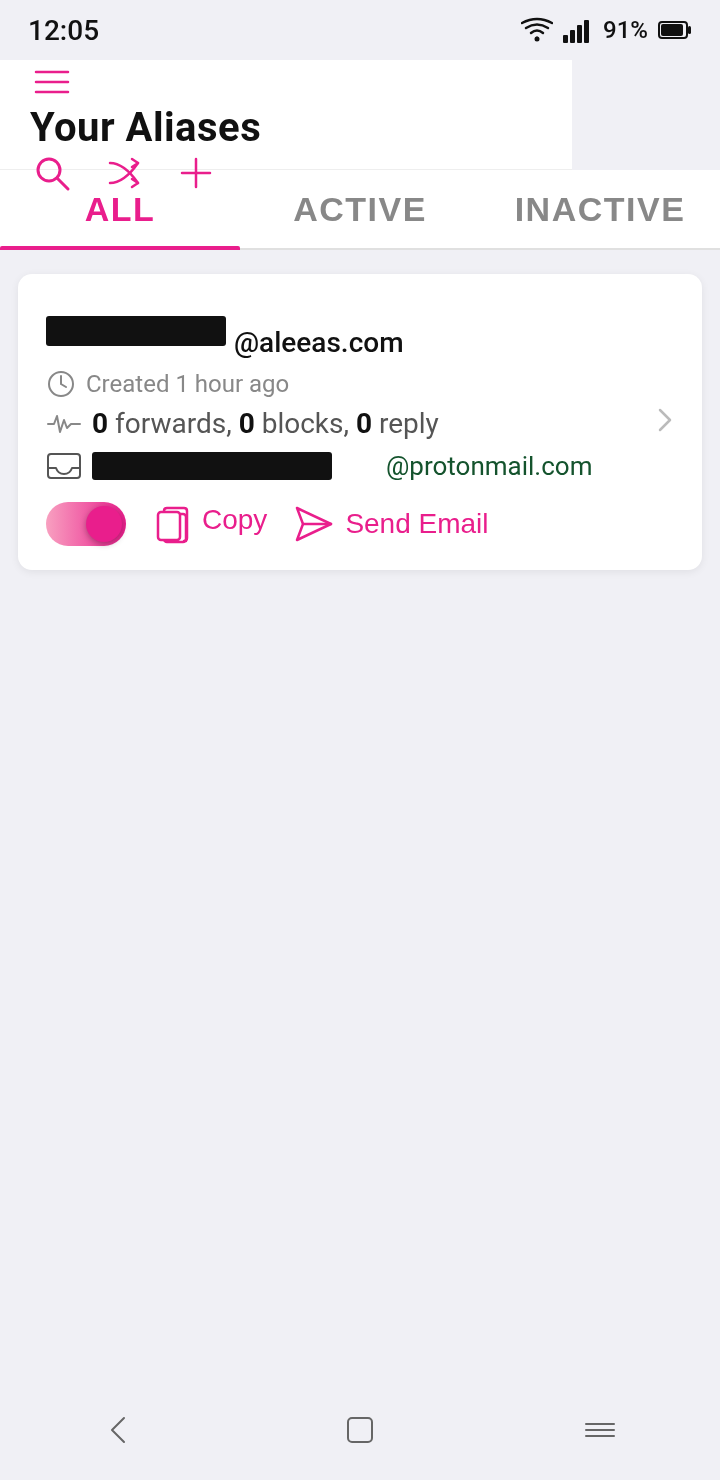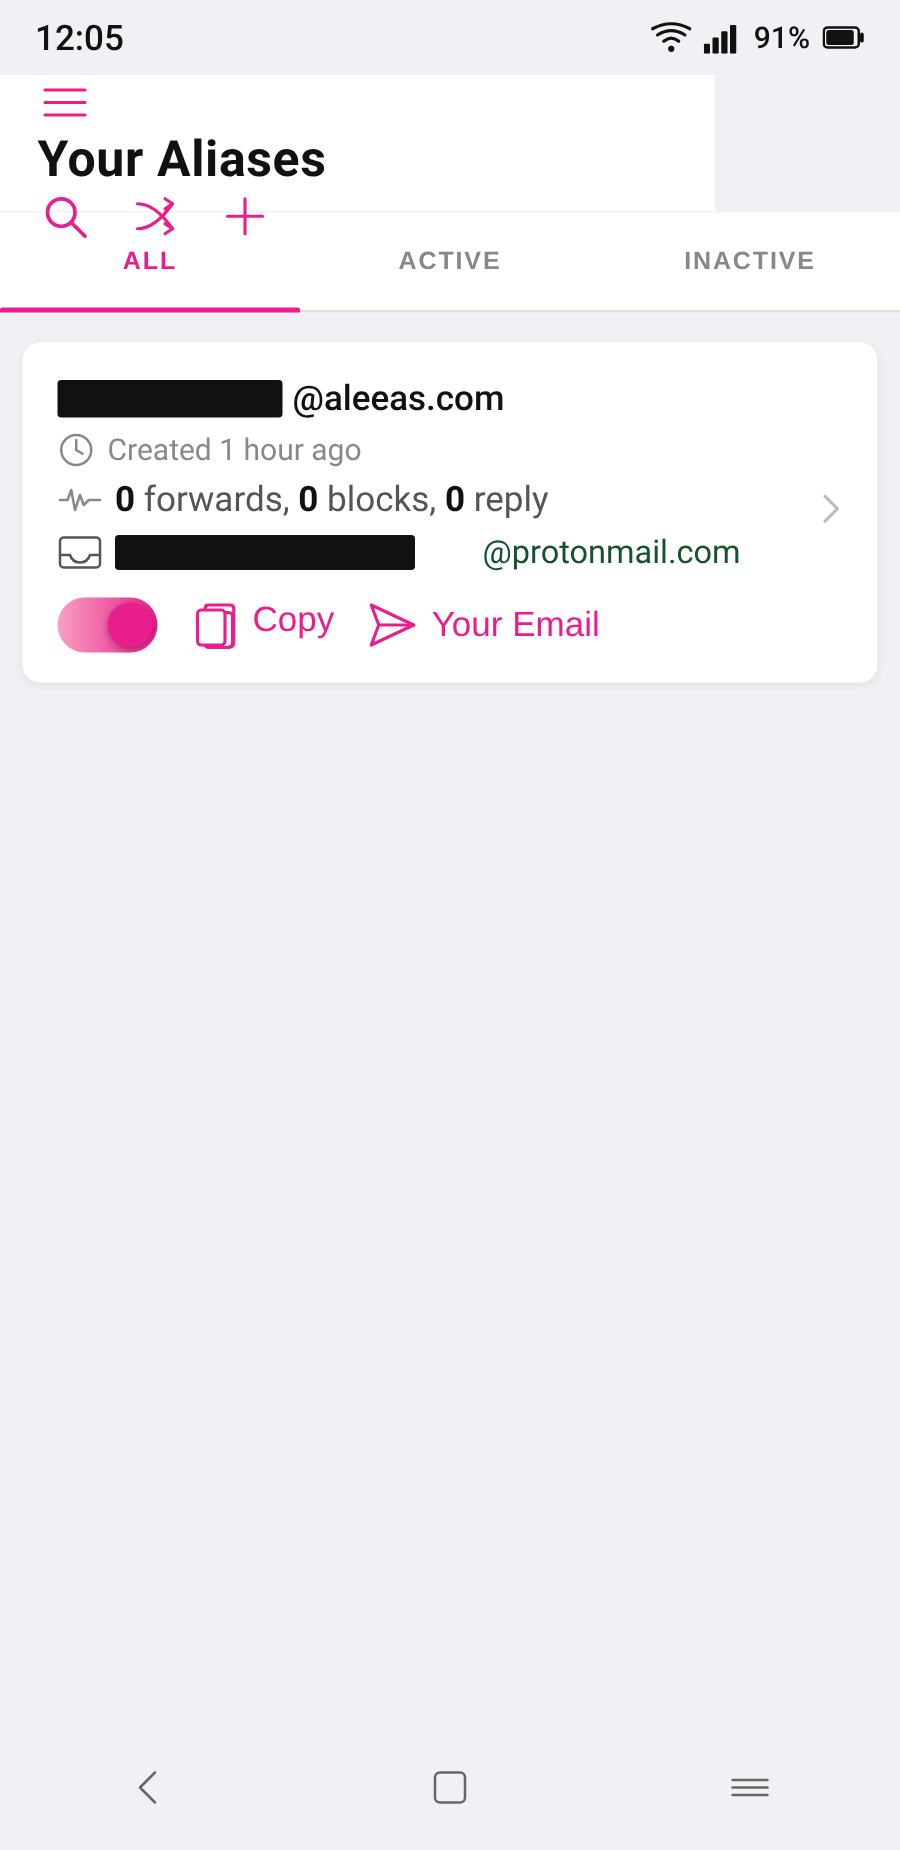--- a/index.html
+++ b/index.html
@@ -89,21 +89,21 @@
       background: #fff;
       display: flex;
       align-items: stretch;
       border-bottom: 2px solid #e0e0e0;
     }
     .tab {
       flex: 1;
       display: flex;
       align-items: center;
       justify-content: center;
-      font-size: 20px;
+      font-size: 34px;
       font-weight: 600;
       letter-spacing: 1.5px;
       color: #888;
       cursor: pointer;
       position: relative;
       background: none;
       border: none;
     }
     .tab.active {
       color: #e91e8c;
@@ -146,20 +146,21 @@
       background: #111;
       height: 30px;
       width: 180px;
       border-radius: 3px;
       vertical-align: middle;
     }
     .alias-email-domain {
       font-size: 28px;
       font-weight: 500;
       color: #111;
+      margin-top: 24px;
     }
 
     .alias-meta {
       display: flex;
       align-items: center;
       gap: 10px;
       margin-bottom: 8px;
     }
     .alias-meta-text {
       font-size: 24px;
@@ -436,21 +437,21 @@
           <rect x="4" y="8" width="22" height="28" rx="3" fill="white" stroke="#e91e8c"></rect>
         </svg>
         <span>Copy</span>
       </button>
 
       <button class="send-email-btn">
         <svg width="38" height="36" viewBox="0 0 38 36" fill="none" stroke="#e91e8c" stroke-width="2.5" stroke-linecap="round" stroke-linejoin="round">
           <polygon points="2,2 36,18 2,34 8,18 2,2" fill="none"></polygon>
           <line x1="8" y1="18" x2="36" y2="18"></line>
         </svg>
-        <span>Your Email</span>
+        <span>Send Email</span>
       </button>
 
     </div>
   </div>
 
 </div>
 
 <div class="nav-bar">
   <button class="nav-btn">
     <svg viewBox="0 0 40 40">

